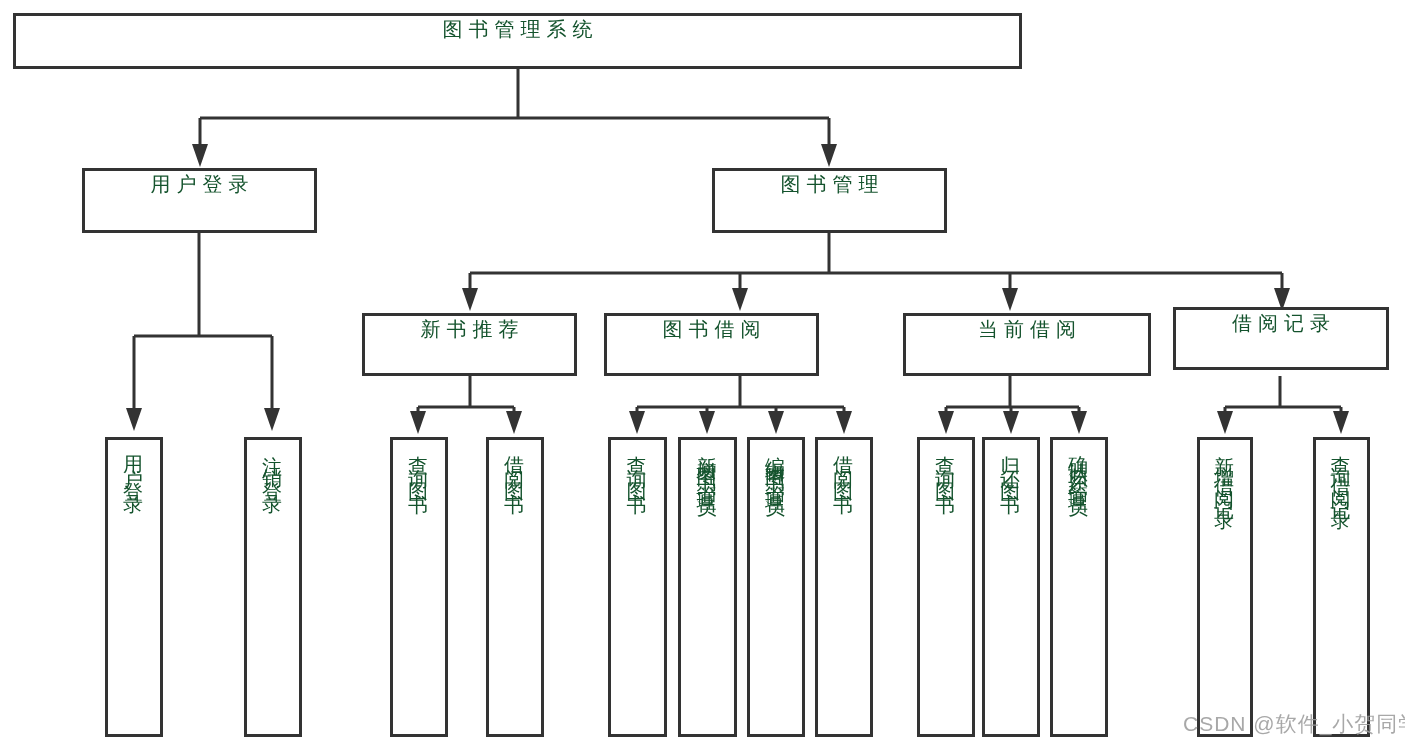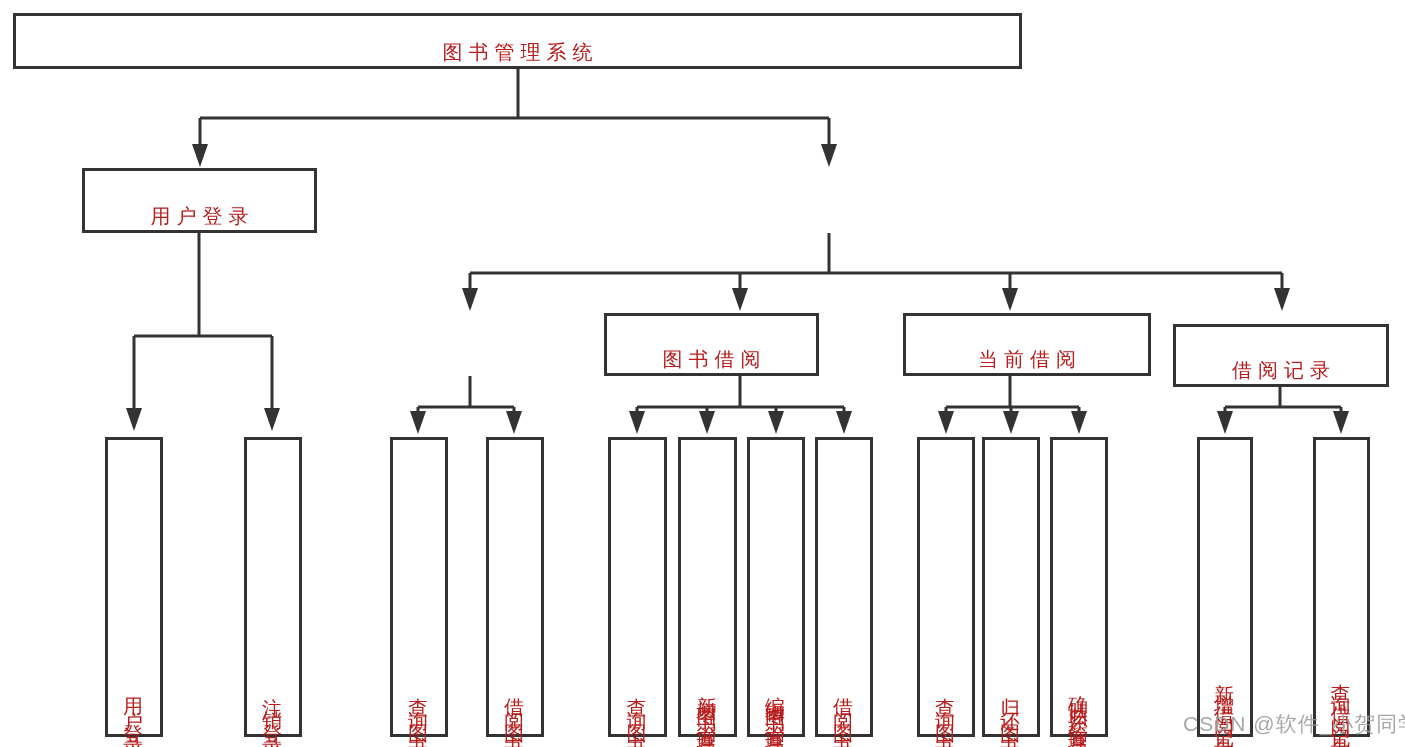--- a/index.html
+++ b/index.html
@@ -19,23 +19,23 @@
     position: absolute;
     left: 0;
     top: 0;
   }
   .box {
     position: absolute;
     box-sizing: border-box;
     border: 3px solid #333333;
     background: #ffffff;
     display: flex;
-    align-items: flex-end;
+    align-items: flex-start;
     justify-content: center;
-    color: #b91c1c;
+    color: #14532d;
   }
   .box.h span {
     font-size: 20px;
     letter-spacing: 6px;
     text-indent: 6px;
     white-space: nowrap;
   }
   .box.v span {
     writing-mode: vertical-rl;
     font-size: 20px;
@@ -95,28 +95,34 @@
     </g>
   </svg>
 
   <div class="box h" style="left:13px;top:13px;width:1009px;height:56px">
     <span>图书管理系统</span>
   </div>
 
   <div class="box h" style="left:82px;top:168px;width:235px;height:65px">
     <span>用户登录</span>
   </div>
+  <div class="box h" style="left:712px;top:168px;width:235px;height:65px">
+    <span>图书管理</span>
+  </div>
 
+  <div class="box h" style="left:362px;top:313px;width:215px;height:63px">
+    <span>新书推荐</span>
+  </div>
   <div class="box h" style="left:604px;top:313px;width:215px;height:63px">
     <span>图书借阅</span>
   </div>
   <div class="box h" style="left:903px;top:313px;width:248px;height:63px">
     <span>当前借阅</span>
   </div>
-  <div class="box h" style="left:1173px;top:324px;width:216px;height:63px">
+  <div class="box h" style="left:1173px;top:307px;width:216px;height:63px">
     <span>借阅记录</span>
   </div>
 
   <div class="box v" style="left:105px;top:437px;width:58px;height:300px">
     <span>用户登录</span>
   </div>
   <div class="box v" style="left:244px;top:437px;width:58px;height:300px">
     <span>注销登录</span>
   </div>
 

